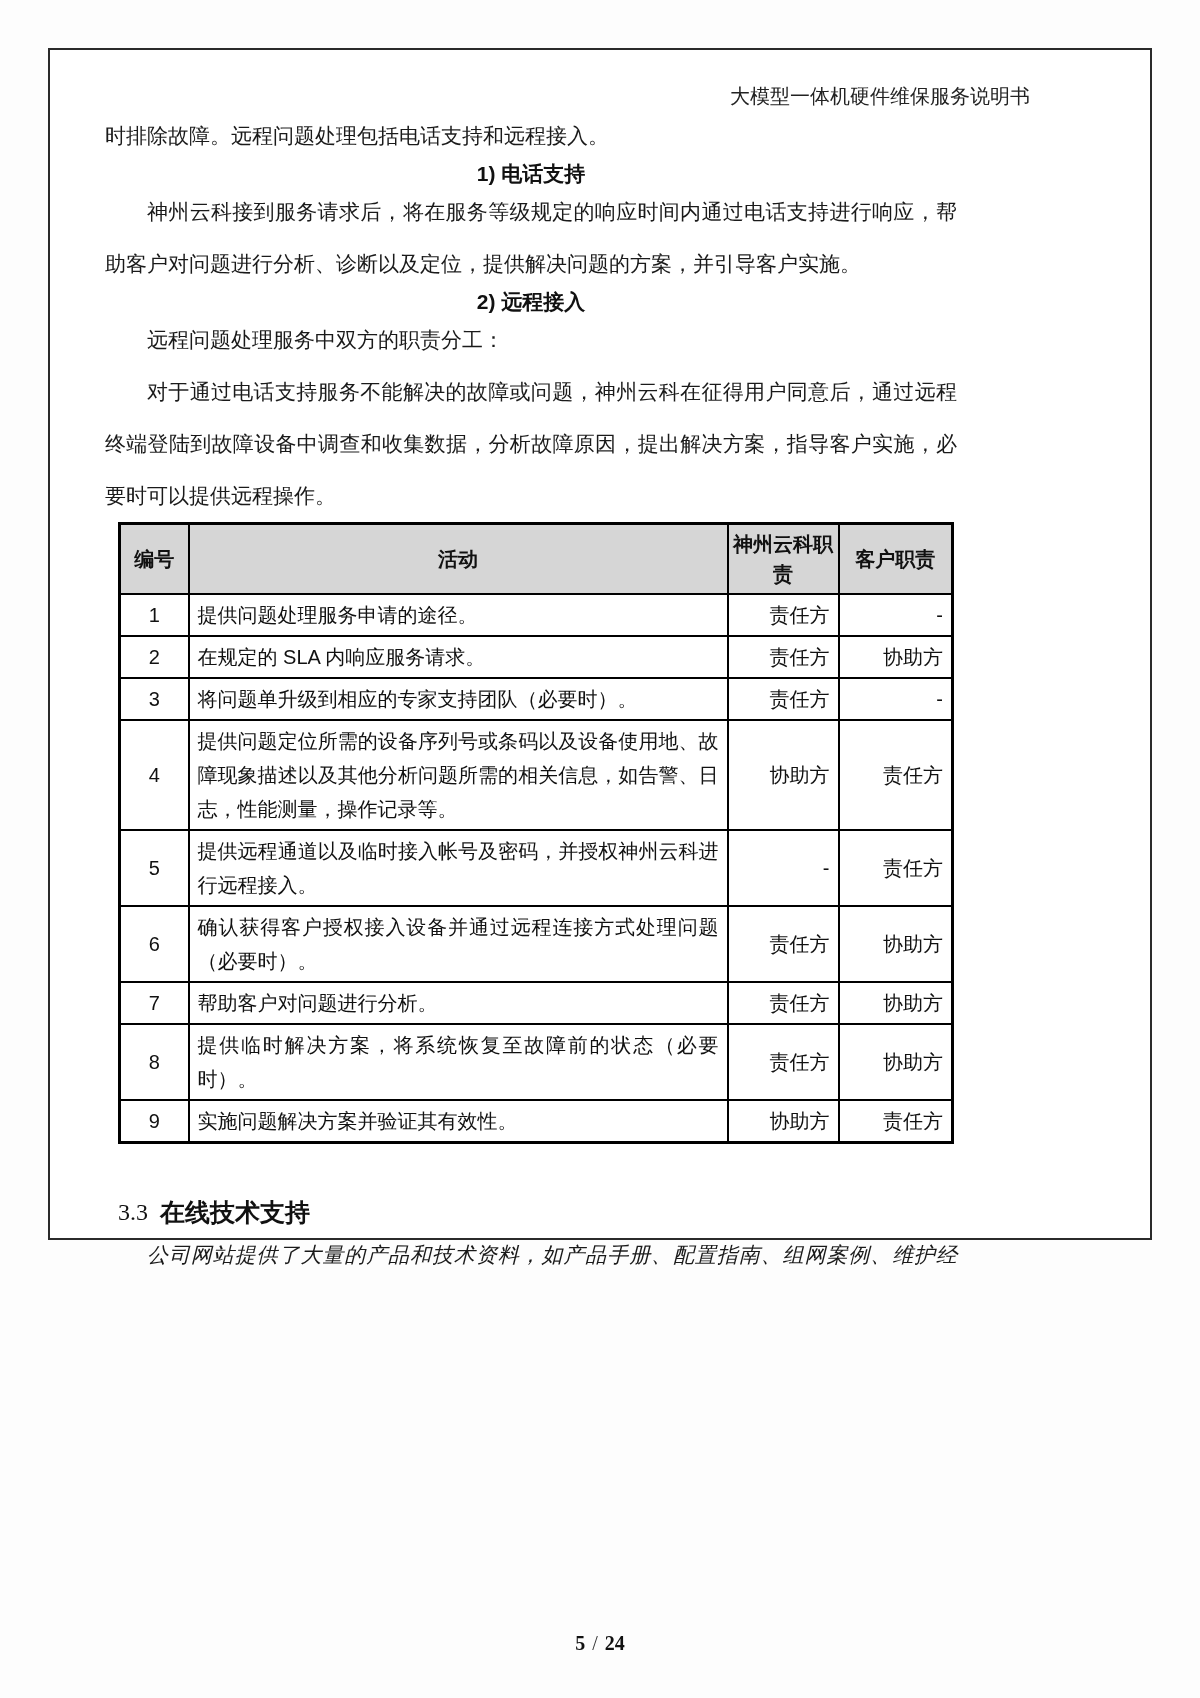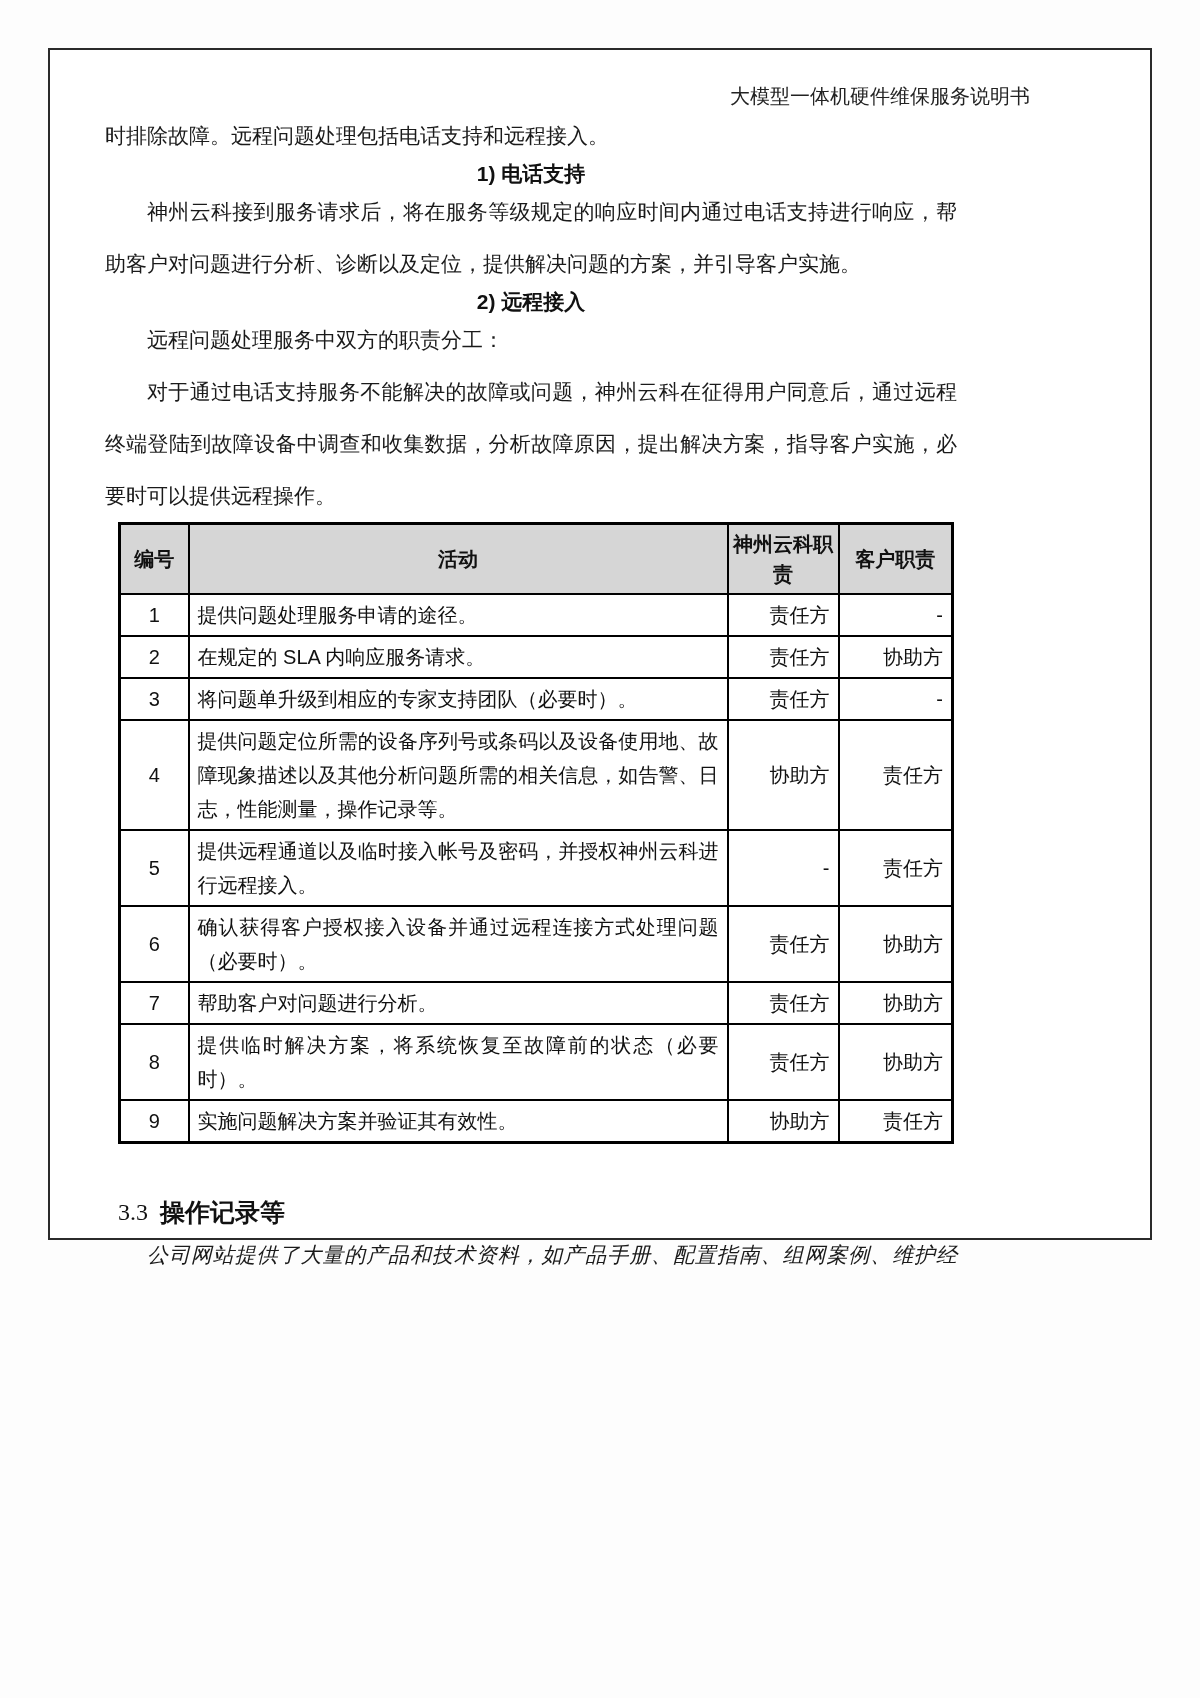--- a/index.html
+++ b/index.html
@@ -200,21 +200,24 @@
             <td class="td-num">9</td>
             <td class="td-activity">实施问题解决方案并验证其有效性。</td>
             <td class="td-role">协助方</td>
             <td class="td-role">责任方</td>
           </tr>
         </tbody>
     </table>
 
     <div class="section-heading">
       <span class="sec-num">3.3</span>
-      <span class="sec-title">操作记录等</span>
+      <span class="sec-title">在线技术支持</span>
     </div>
 
     <p class="body indent p-last fill-line">公司网站提供了大量的产品和技术资料，如产品手册、配置指南、组网案例、维护经</p>
 
   </div>
 
+  <div class="page-footer">
+    <span class="num">5</span><span class="sep">/</span><span class="num">24</span>
+  </div>
 
 </div>
 
 </body></html>

